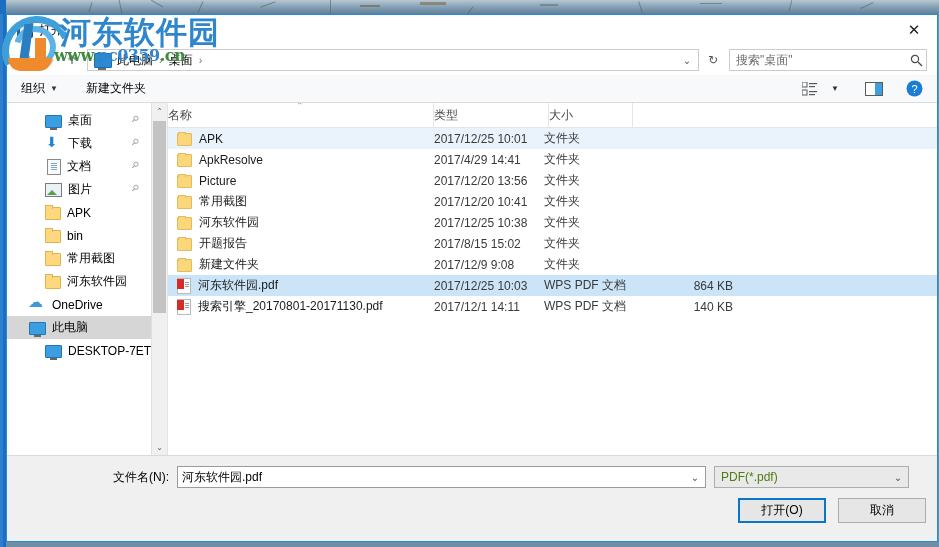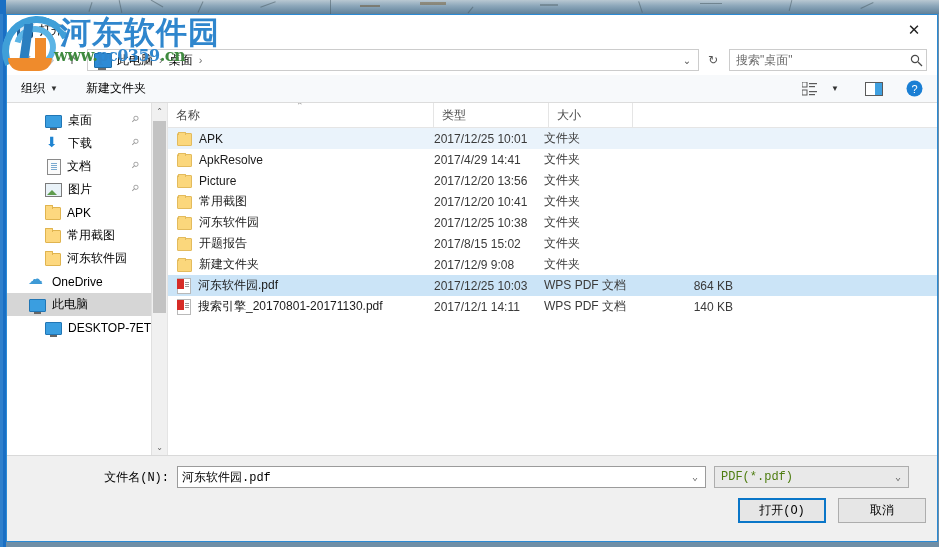--- a/index.html
+++ b/index.html
@@ -184,21 +184,21 @@
     position:absolute;left:1px;right:1px;top:18px;height:192px;background:#c3c3c3;
   }
   
   #filepane{flex:1;background:#fff;position:relative;overflow:hidden;}
   #colheader{
     height:24px;display:flex;align-items:center;border-bottom:1px solid #e5e5e5;
     font-size:12px;color:#4a4a4a;position:relative;
   }
   #colheader .col{
     height:24px;display:flex;align-items:center;box-sizing:border-box;
-    border-right:1px solid #e5e5e5;padding-left:8px;white-space:nowrap;
+    border-right:1px solid #e5e5e5;white-space:nowrap;
   }
   .col-name{width:266px;}
   .col-date{width:110px;}
   .col-type{width:115px;}
   .col-size{width:84px;}
   #sortmark{
     position:absolute;left:128px;top:-2px;font-size:9px;color:#9a9a9a;
   }
   .row{
     height:21px;display:flex;align-items:center;font-size:12px;color:#1a1a1a;
@@ -226,21 +226,21 @@
   .f-pdf:after{
     content:"";position:absolute;left:-1px;top:0px;width:7px;height:10px;background:#d62c27;
   }
   .f-pdf:before{
     content:"";position:absolute;left:7px;top:3px;width:4px;height:1px;
     background:#9a9a9a;box-shadow:0 2px 0 #9a9a9a,0 4px 0 #9a9a9a;
   }
   
   #bottom{
     height:90px;background:#f0f0f0;position:relative;
-    border-top:1px solid #d9d9d9;box-sizing:border-box;font-family:Liberation Mono, monospace;
+    border-top:1px solid #d9d9d9;box-sizing:border-box;
   }
   #filename-row{
     position:absolute;left:0;top:9px;width:100%;height:24px;display:flex;align-items:center;
   }
   #filename-label{
     width:170px;text-align:right;padding-right:8px;font-size:12px;box-sizing:border-box;
     white-space:nowrap;
   }
   #filename-field{
     width:529px;height:22px;background:#fff;border:1px solid #9b9b9b;
@@ -428,20 +428,24 @@
             <span class="nav-ico ico-pic"></span>
             <span>图片</span>
             <span class="pin" style="font-size: 9px;">⚲</span>
           </div>
           <div class="nav-item lvl2">
             <span class="nav-ico ico-folder"></span>
             <span>APK</span>
           </div>
           <div class="nav-item lvl2">
             <span class="nav-ico ico-folder"></span>
+            <span>bin</span>
+          </div>
+          <div class="nav-item lvl2">
+            <span class="nav-ico ico-folder"></span>
             <span>常用截图</span>
           </div>
           <div class="nav-item lvl2">
             <span class="nav-ico ico-folder"></span>
             <span>河东软件园</span>
           </div>
           <div class="nav-item">
             <span class="nav-ico ico-cloud"></span>
             <span>OneDrive</span>
           </div>

